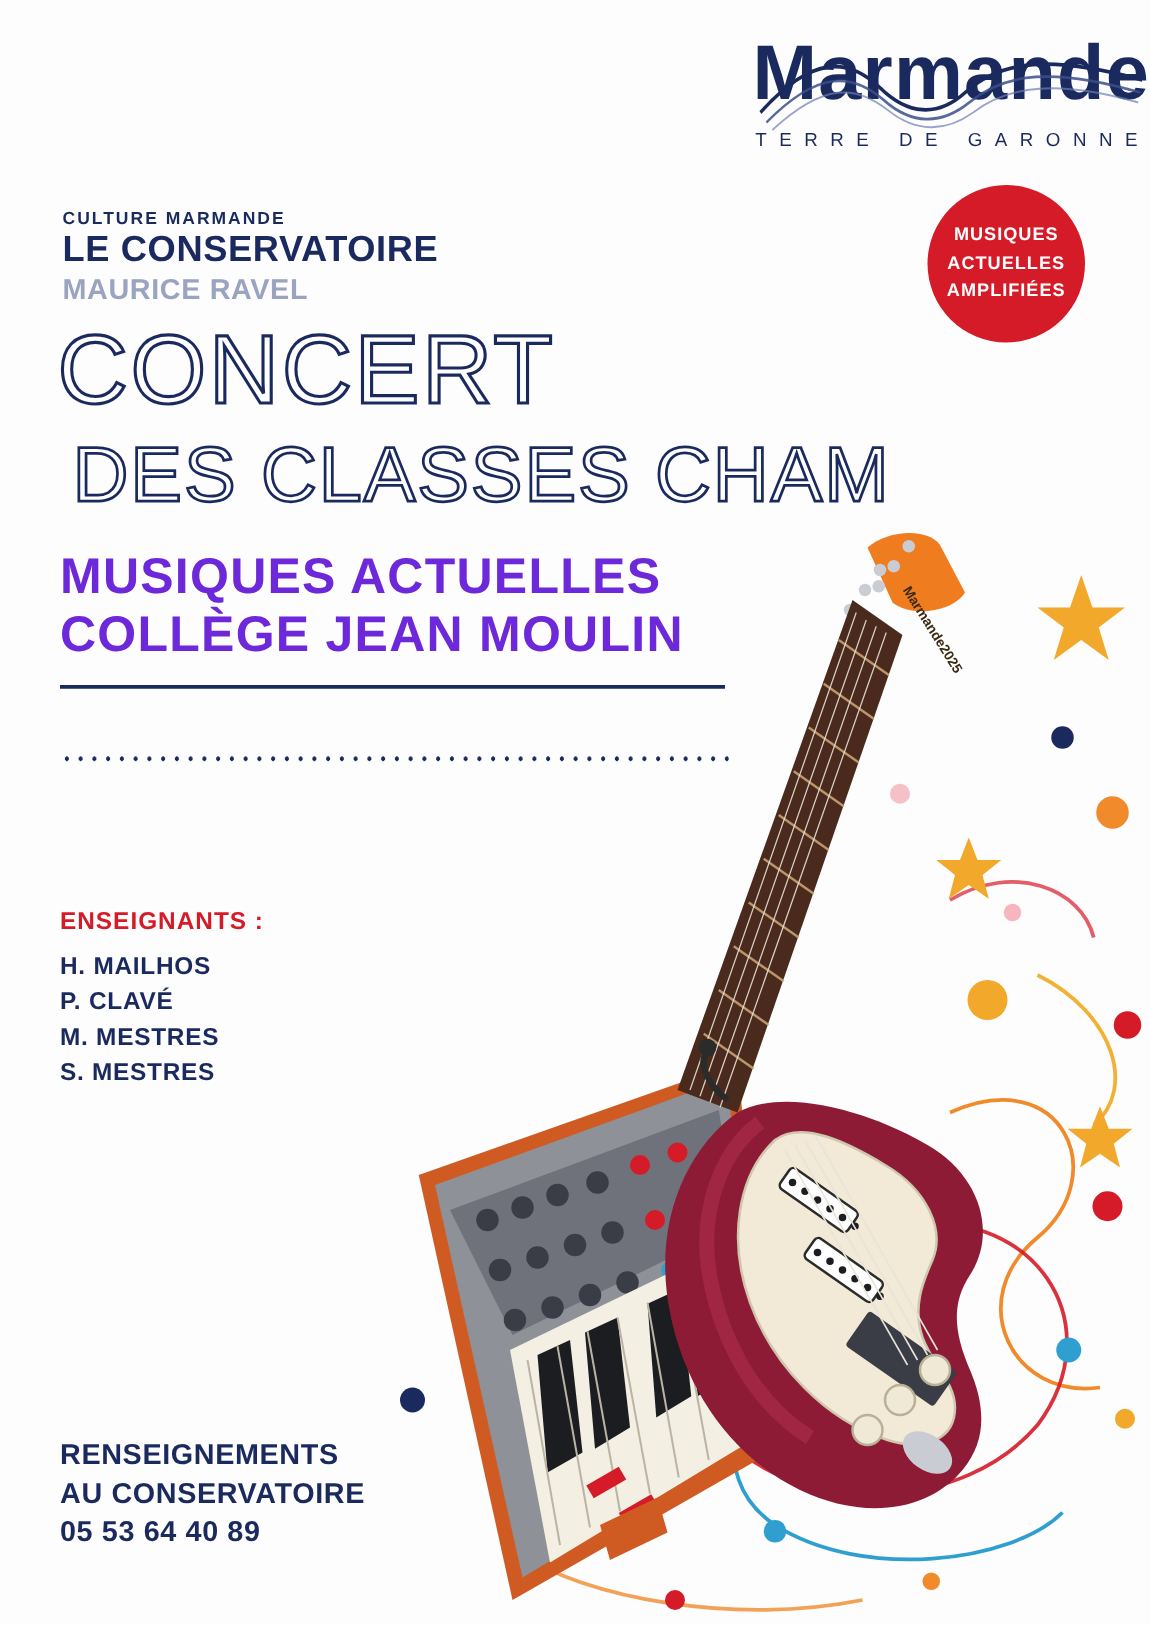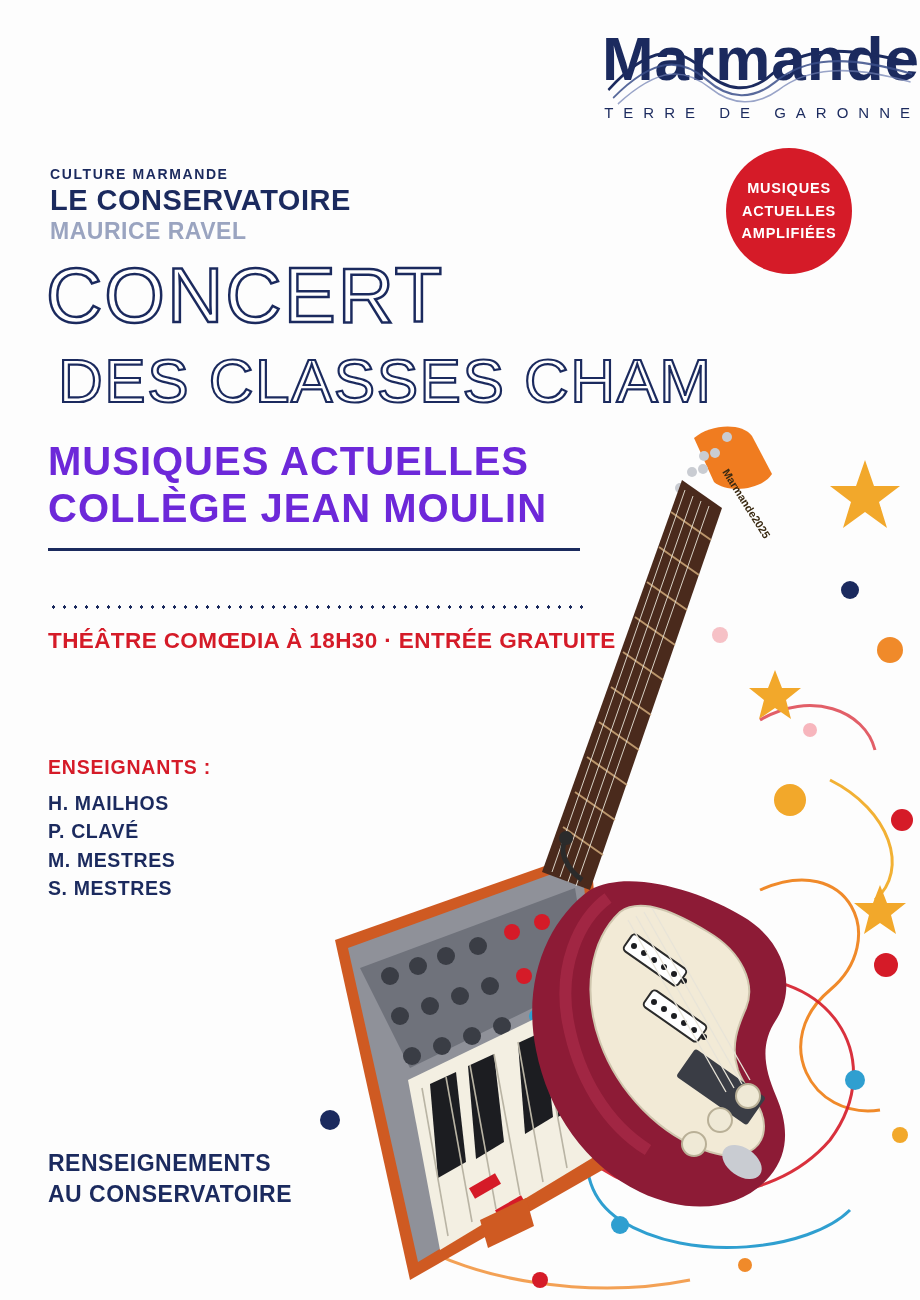--- a/index.html
+++ b/index.html
@@ -80,21 +80,21 @@
     font-weight: bold;
     letter-spacing: 0.5px;
     color: #9aa4c0;
     line-height: 1.1;
     margin-top: 2px;
   }
 
   
   .badge {
     position: absolute;
-    right: 68px;
+    right: 52px;
     top: 148px;
     width: 126px;
     height: 126px;
     border-radius: 50%;
     background: #d51b28;
     color: #ffffff;
     display: flex;
     flex-direction: column;
     align-items: center;
     justify-content: center;
@@ -175,21 +175,21 @@
     font-size: 22.5px;
     font-weight: bold;
     letter-spacing: 0.4px;
     color: #d51b28;
   }
 
   
   .teachers {
     position: absolute;
     left: 48px;
-    top: 756px;
+    top: 726px;
     color: #1b2a5e;
   }
   .teachers-title {
     font-size: 19.5px;
     font-weight: bold;
     letter-spacing: 0.8px;
     color: #d51b28;
     margin-bottom: 10px;
   }
   .teacher {
@@ -253,33 +253,33 @@
 
   <div class="concert">CONCERT</div>
   <div class="classes">DES CLASSES CHAM</div>
   <div class="sub1">
     <div>MUSIQUES ACTUELLES</div>
     <div>COLLÈGE JEAN MOULIN</div>
   </div>
 
   <div class="rule"></div>
   <div class="dots"></div>
-  <div class="venue">THÉÂTRE COMŒDIA À 18H30 · ENTRÉE GRATUITE</div>
 
   <div class="teachers">
     <div class="teachers-title">ENSEIGNANTS :</div>
     <div class="teacher">H. MAILHOS</div>
     <div class="teacher">P. CLAVÉ</div>
     <div class="teacher">M. MESTRES</div>
     <div class="teacher">S. MESTRES</div>
   </div>
 
   <div class="info">
     <div>RENSEIGNEMENTS</div>
     <div>AU CONSERVATOIRE</div>
+    <div>05 53 64 40 89</div>
   </div>
 
   <svg class="artwork" viewBox="0 0 630 880">
 
     <g fill="none" stroke-width="3">
       <path d="M470 470 C 560 430, 600 520, 540 570 C 480 620, 520 700, 590 690" stroke="#f08a2a"></path>
       <path d="M420 560 C 540 540, 600 640, 540 720 C 480 790, 360 790, 300 740" stroke="#d51b28" opacity="0.9"></path>
       <path d="M360 640 C 300 680, 270 760, 330 800 C 400 845, 520 830, 560 790" stroke="#2f9fd0"></path>
       <path d="M250 700 C 180 720, 150 790, 210 820" stroke="#1b2a5e"></path>
       <path d="M540 360 C 600 390, 620 450, 585 480" stroke="#f2b134"></path>

